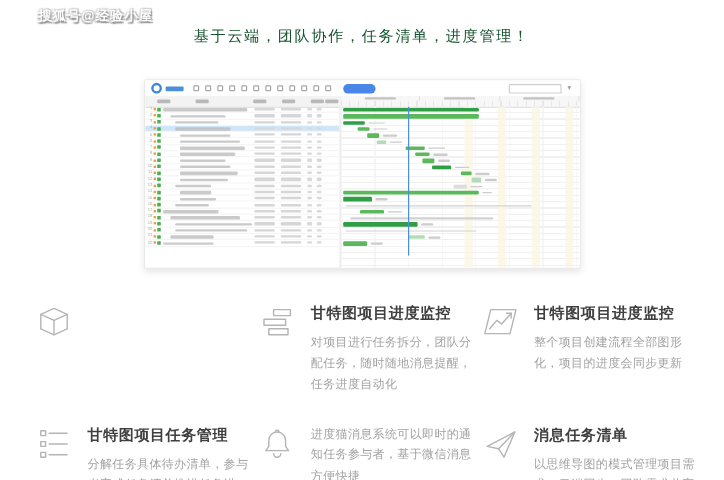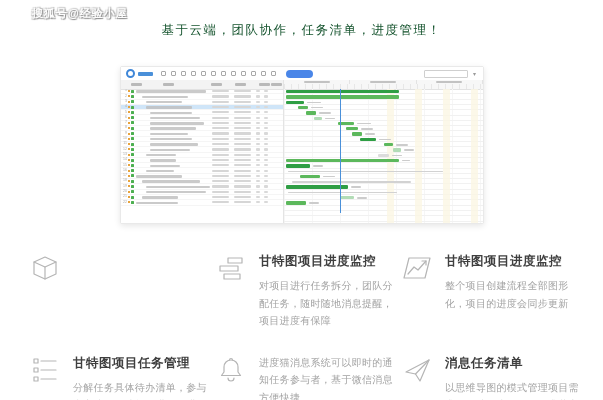--- a/index.html
+++ b/index.html
@@ -464,21 +464,21 @@
   <div class="feature">
     <span class="f-icon">
       <svg viewBox="0 0 30 30">
           <rect x="12" y="5" width="14" height="5"></rect>
           <rect x="4" y="13" width="18" height="5"></rect>
           <rect x="8" y="21" width="16" height="5"></rect>
         </svg>
     </span>
     <div>
       <div class="f-title">甘特图项目进度监控</div>
-      <div class="f-desc">对项目进行任务拆分，团队分配任务，随时随地消息提醒，项目进度有保障</div>
+      <div class="f-desc">对项目进行任务拆分，团队分配任务，随时随地消息提醒，任务进度自动化</div>
     </div>
   </div>
 
   <div class="feature">
     <span class="f-icon">
       <svg viewBox="0 0 30 30">
           <path d="M7 5 H28 L23 25 H2 Z"></path>
           <path d="M6 21 L12 14 L16 17 L24 8"></path>
           <path d="M20 8 H24 V12"></path>
         </svg>

